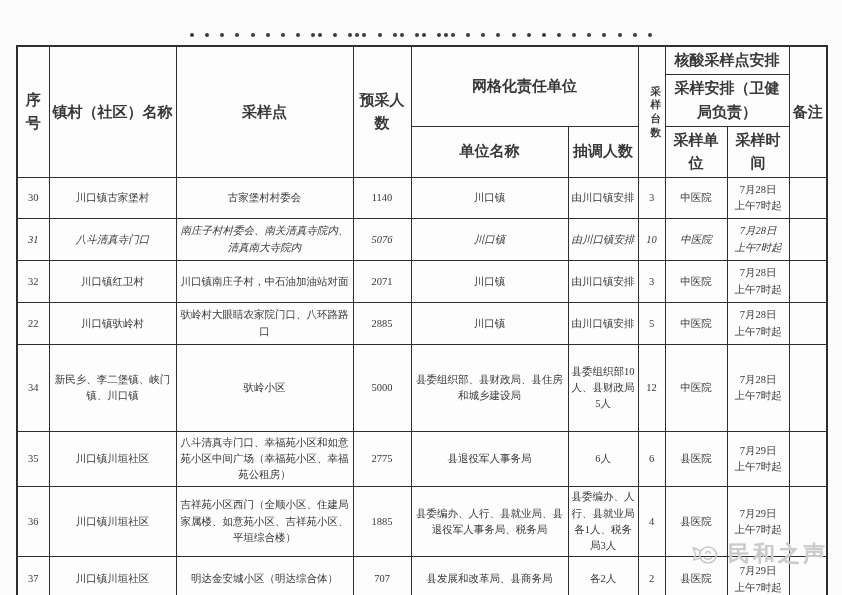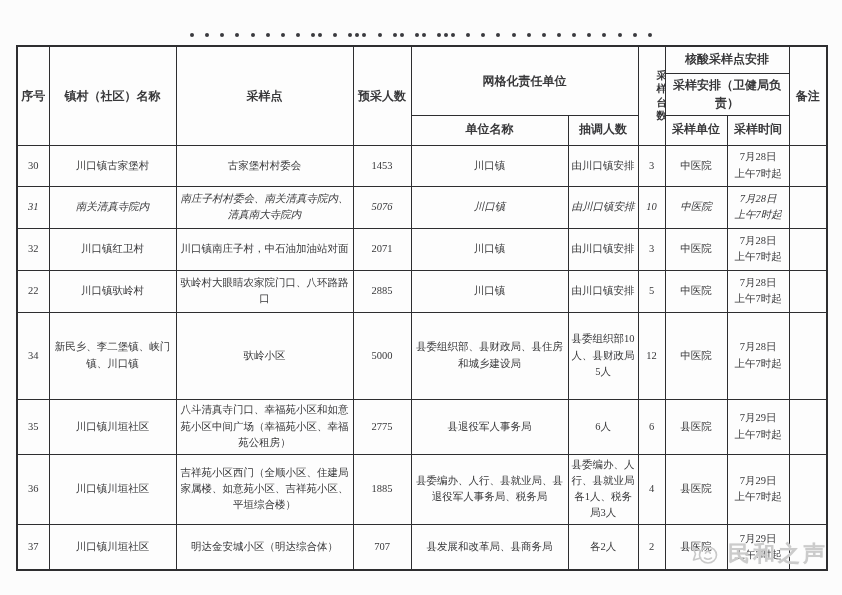--- a/index.html
+++ b/index.html
@@ -28,25 +28,25 @@
     border: 2.5px solid #2e2e30;
   }
   th, td {
     border: 1px solid #2e2e30;
     text-align: center; vertical-align: middle;
     font-size: 10.5px; line-height: 1.55;
     padding: 2px 3px;
     color: #38383a;
     overflow: hidden;
   }
-  thead th { font-weight: 600; font-size: 12px; }
+  thead th { font-weight: 600; font-size: 15px; }
   tr.h1 { height: 27px; }
   tr.h2 { height: 29px; }
-  tr.h3 { height: 30px; font-family: Liberation Mono, monospace; }
-  th.stations-h { word-break: break-all; font-size: 10.5px; line-height: 1.3; padding: 2px 18px; margin-top: 16px; }
+  tr.h3 { height: 30px; }
+  th.stations-h { word-break: break-all; font-size: 10.5px; line-height: 1.3; padding: 2px 12px; margin-top: 16px; }
   td:nth-child(9), td:nth-child(5), td:nth-child(6) { white-space: pre-line; }
   td { word-break: break-all; }
   td:nth-child(1), td:nth-child(4), td:nth-child(7) { font-family: "Liberation Serif","DejaVu Serif",serif; }
 
   
   .watermark {
     position: absolute; right: 14px; bottom: 26px;
     display: flex; align-items: center; gap: 7px;
     color: #c7c7c7;
   }
@@ -186,32 +186,32 @@
       <th>抽调人数</th>
       <th>采样单位</th>
       <th>采样时间</th>
     </tr>
   </thead>
   <tbody>
       <tr style="height: 41px; margin-top: 47px;">
         <td>30</td>
         <td>川口镇古家堡村</td>
         <td>古家堡村村委会</td>
-        <td>1453</td>
+        <td>1140</td>
         <td>川口镇</td>
         <td>由川口镇安排</td>
         <td>3</td>
         <td>中医院</td>
         <td>7月28日
 上午7时起</td>
         <td></td>
       </tr>
       <tr style="height: 42px; font-style: italic;">
         <td>31</td>
-        <td>南关清真寺院内</td>
+        <td>八斗清真寺门口</td>
         <td>南庄子村村委会、南关清真寺院内、清真南大寺院内</td>
         <td>5076</td>
         <td>川口镇</td>
         <td>由川口镇安排</td>
         <td>10</td>
         <td>中医院</td>
         <td>7月28日
 上午7时起</td>
         <td></td>
       </tr>

